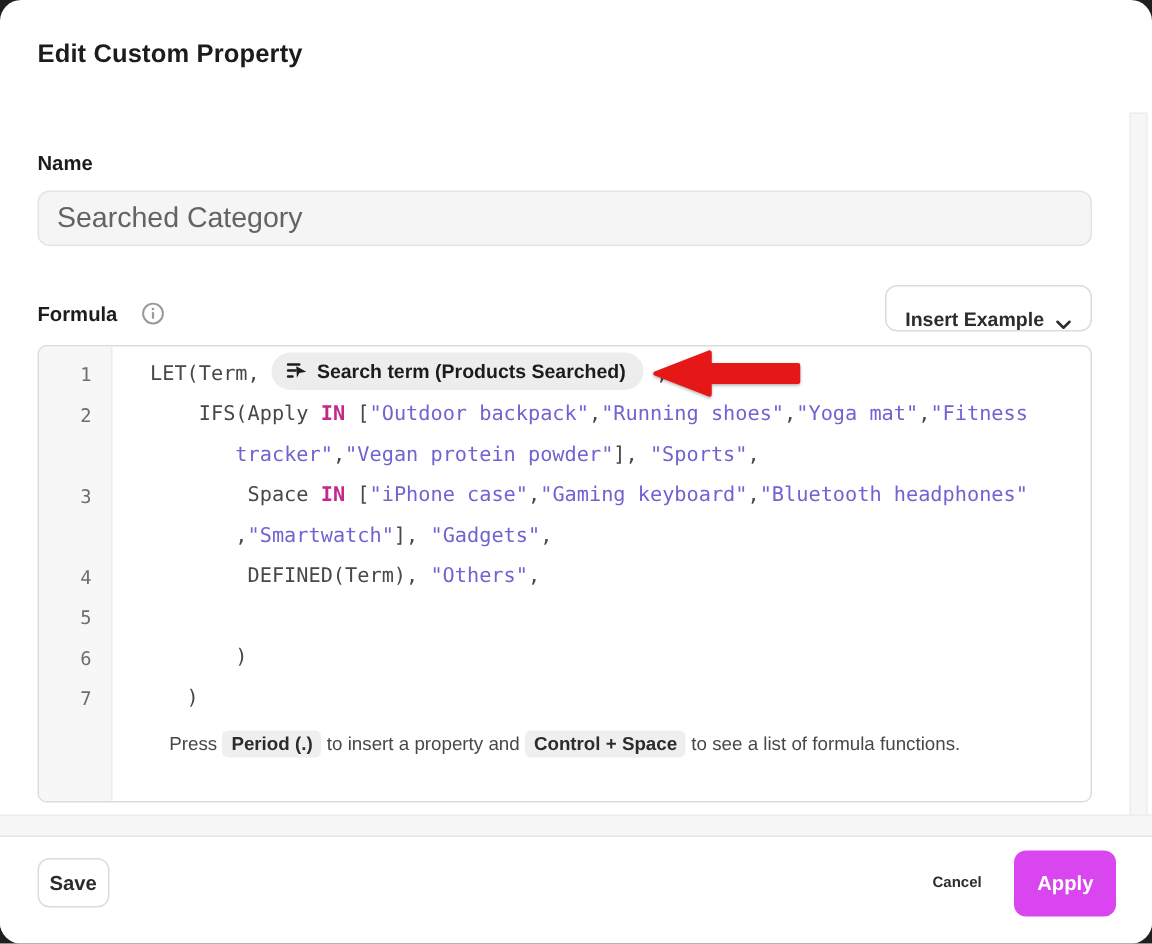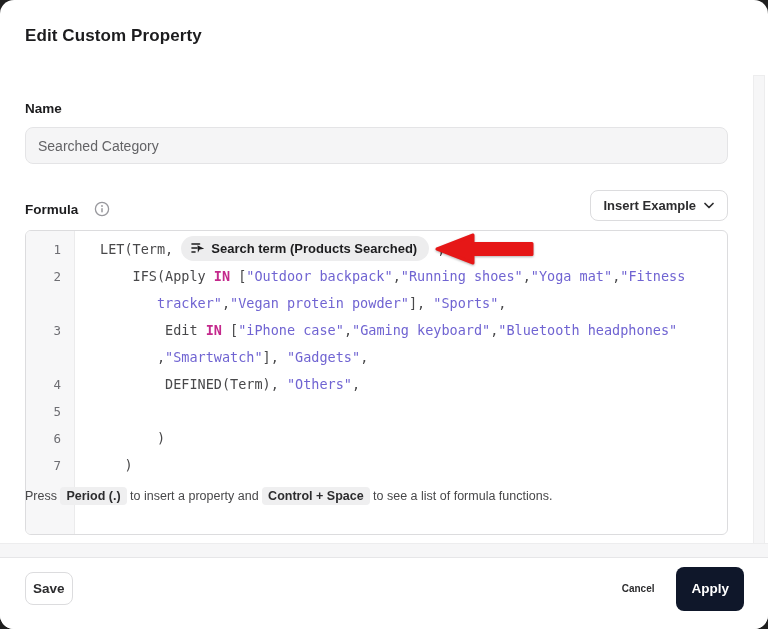--- a/index.html
+++ b/index.html
@@ -9,27 +9,27 @@
     font-family:"Liberation Sans",sans-serif;
   }
   .modal{position:absolute;inset:0;background:#ffffff;border-radius:14px;overflow:hidden}
 
   .dialog-title{position:absolute;left:25px;top:26px;margin:0;font-size:17px;font-weight:700;color:#1c1c1e;letter-spacing:.1px}
 
   .field-label{position:absolute;left:25px;top:101px;font-size:13.5px;font-weight:700;color:#1c1c1e}
   .name-input{
     position:absolute;left:25px;top:127px;width:703px;height:37px;box-sizing:border-box;
     background:#f5f5f6;border:1px solid #e4e4e6;border-radius:8px;padding:12px 12px;
-    font-family:"Liberation Sans",sans-serif;font-size:14px;color:#636366;outline:none;
+    font-family:"Liberation Sans",sans-serif;font-size:19px;color:#636366;outline:none;
   }
 
   .formula-label-row{position:absolute;left:25px;top:201px;display:flex;align-items:center;gap:16px}
   .formula-label{font-size:13.5px;font-weight:700;color:#1c1c1e}
   .insert-btn{
-    position:absolute;top:190px;right:40px;height:31px;display:inline-flex;align-items:center;gap:8px;
+    position:absolute;top:190px;right:40px;height:31px;display:inline-flex;align-items:flex-end;gap:8px;
     padding:0 13px;background:#fff;border:1px solid #dcdcde;border-radius:8px;
     font-family:"Liberation Sans",sans-serif;font-size:13px;font-weight:600;color:#2c2c2e;cursor:pointer;
   }
 
   .editor{
     position:absolute;left:25px;top:230px;width:703px;height:305px;box-sizing:border-box;
     border:1px solid #dcdcde;border-radius:6px;background:#fff;overflow:hidden;
   }
   .gutter-bg{position:absolute;left:0;top:0;bottom:0;width:48px;background:#f7f7f8;border-right:1px solid #ebebec}
   .code-lines{position:relative;padding-top:5px}
@@ -45,36 +45,36 @@
   .tok-kw{color:#c4288c;font-weight:700}
   .tok-str{color:#7064d2}
   .tok-green{color:#2f9e68}
   .pill{
     display:inline-flex;align-items:center;gap:6px;height:25px;padding:0 12px 0 10px;
     background:#ededee;border-radius:13px;vertical-align:middle;transform:translateY(-2px);
     font-family:"Liberation Sans",sans-serif;font-size:13px;font-weight:600;color:#1c1c1e;cursor:pointer;
   }
   .arrow-svg{position:absolute;left:407px;top:2px;filter:drop-shadow(0 1px 1px rgba(0,0,0,.3));pointer-events:none}
 
-  .hint{position:absolute;left:25px;top:489px;width:703px;margin:0;font-size:12.5px;color:#48484a}
+  .hint{position:absolute;left:25px;top:489px;width:703px;margin:0;text-align:center;font-size:12.5px;color:#48484a}
   .kbd{background:#efeff0;border-radius:4px;padding:2px 6px;color:#2c2c2e;font-weight:600}
 
   .v-scrollbar{position:absolute;top:75px;right:3px;width:12px;height:482px;background:#f6f6f7;border:1px solid #ededee;box-sizing:border-box}
   .h-scrollbar{position:absolute;left:0;top:543px;width:768px;height:15px;background:#f6f6f7;border-top:1px solid #ededee;border-bottom:1px solid #e6e6e8;box-sizing:border-box}
 
   .footer{position:absolute;left:0;top:558px;width:768px;height:71px;background:#fff}
   .save-btn{
     position:absolute;left:25px;top:14px;height:33px;padding:0 7px;background:#fff;
     border:1px solid #dcdcde;border-radius:8px;font-family:"Liberation Sans",sans-serif;
     font-size:13.5px;font-weight:600;color:#2c2c2e;cursor:pointer;
   }
   .right-group{position:absolute;right:24px;top:14px;height:33px;display:flex;align-items:center;gap:22px}
   .cancel-btn{background:none;border:none;padding:0;font-family:"Liberation Sans",sans-serif;font-size:10px;font-weight:600;color:#2c2c2e;cursor:pointer}
   .apply-btn{
-    height:44px;padding:0 15px;background:#0f172a;border:none;border-radius:8px;
+    height:44px;padding:0 15px;background:#d946ef;border:none;border-radius:8px;
     font-family:"Liberation Sans",sans-serif;font-size:13.5px;font-weight:600;color:#fff;cursor:pointer;
   }
 </style>
 </head>
 <body>
 
 <div class="modal">
 
   <h1 class="dialog-title">Edit Custom Property</h1>
 
@@ -116,21 +116,21 @@
         <div class="code-row">
           <div class="gutter-cell">2</div>
           <div class="code-cell"><span>    IFS(Apply </span><span class="tok-kw">IN</span><span> [</span><span class="tok-str">"Outdoor backpack"</span><span>,</span><span class="tok-str">"Running shoes"</span><span>,</span><span class="tok-str">"Yoga mat"</span><span>,</span><span class="tok-str">"Fitness</span></div>
         </div>
         <div class="code-row">
           <div class="gutter-cell"></div>
           <div class="code-cell"><span>       </span><span class="tok-str">tracker"</span><span>,</span><span class="tok-str">"Vegan protein powder"</span><span>], </span><span class="tok-str">"Sports"</span><span>,</span></div>
         </div>
         <div class="code-row">
           <div class="gutter-cell">3</div>
-          <div class="code-cell"><span>        Edit </span><span class="tok-kw">IN</span><span> [</span><span class="tok-str">"iPhone case"</span><span>,</span><span class="tok-str">"Gaming keyboard"</span><span>,</span><span class="tok-str">"Bluetooth headphones"</span></div>
+          <div class="code-cell"><span>        Space </span><span class="tok-kw">IN</span><span> [</span><span class="tok-str">"iPhone case"</span><span>,</span><span class="tok-str">"Gaming keyboard"</span><span>,</span><span class="tok-str">"Bluetooth headphones"</span></div>
         </div>
         <div class="code-row">
           <div class="gutter-cell"></div>
           <div class="code-cell"><span>       ,</span><span class="tok-str">"Smartwatch"</span><span>], </span><span class="tok-str">"Gadgets"</span><span>,</span></div>
         </div>
         <div class="code-row">
           <div class="gutter-cell">4</div>
           <div class="code-cell"><span>        DEFINED(Term), </span><span class="tok-str">"Others"</span><span>,</span></div>
         </div>
         <div class="code-row">

